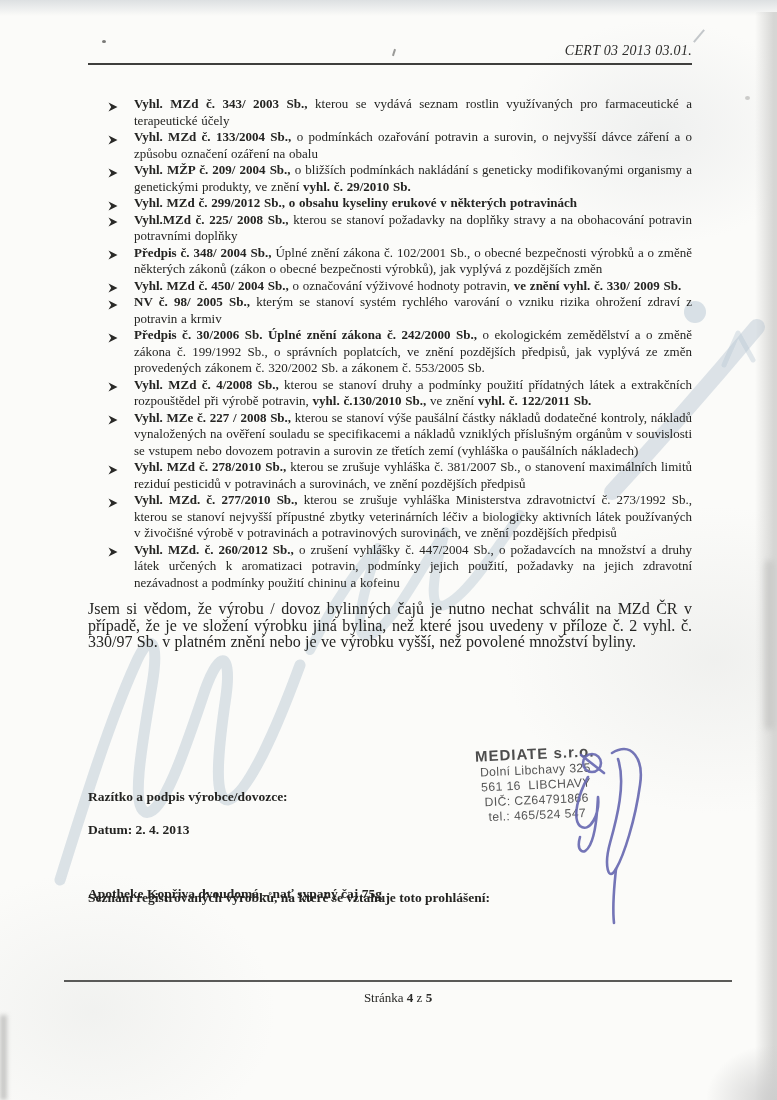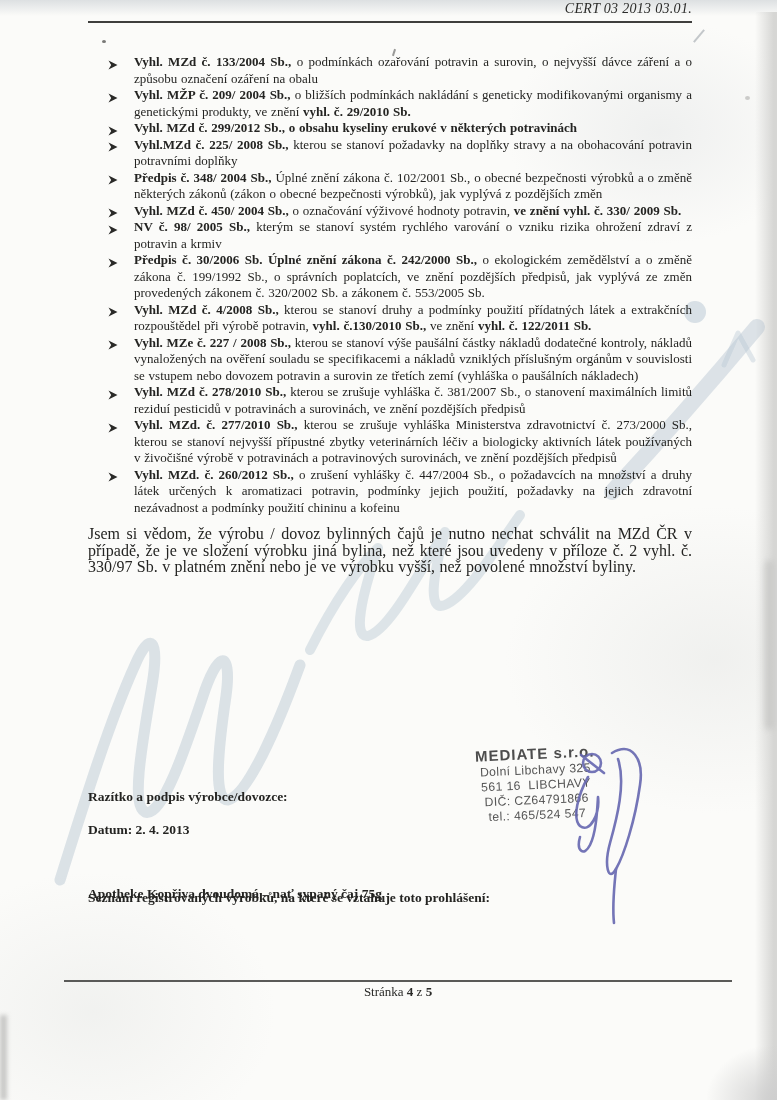--- a/index.html
+++ b/index.html
@@ -27,21 +27,21 @@
   .art-corner-br{right:0;bottom:0;width:70px;height:55px;background:radial-gradient(ellipse at bottom right,#cecece,transparent 72%);}
   .speck1{left:102px;top:40px;width:4px;height:3px;background:#787876;border-radius:50%;}
   .speck2{left:393px;top:49px;width:2px;height:7px;background:#9a9a98;transform:rotate(18deg);}
   .speck3{left:698px;top:28px;width:2px;height:16px;background:#c3c7ca;transform:rotate(40deg);}
   .speck4{left:745px;top:96px;width:5px;height:4px;background:#cbcbc9;border-radius:50%;}
   
   .watermark{position:absolute;inset:0;filter:blur(.7px);pointer-events:none;}
   
   .content{position:absolute;left:88px;top:0;width:604px;}
   .doc-header{
-    text-align:right;font-style:italic;font-size:14px;
+    padding-top:42px;text-align:right;font-style:italic;font-size:14px;
     letter-spacing:.3px;color:#2c2c2a;line-height:18px;
   }
   .header-rule{margin-top:3px;border-bottom:2px solid #3f3f3d;}
   .reg-list{list-style:none;margin:31px 0 0 0;padding:0;font-size:13px;line-height:16.5px;word-spacing:.5px;}
   .reg-list li{position:relative;padding-left:46px;text-align:justify;}
   .bullet{position:absolute;left:20px;top:3.5px;width:10px;height:10px;}
   .declaration{margin:10px 0 0 0;font-size:16px;line-height:16.5px;text-align:justify;word-spacing:.4px;}
   
   .label{position:absolute;left:88px;font-size:13.5px;font-weight:bold;color:#242422;}
   .stamp-label{top:789px;}
@@ -52,21 +52,21 @@
     position:absolute;left:447px;top:745px;width:178px;text-align:center;
     transform:rotate(-2.5deg);
     font-family:"Liberation Sans", sans-serif;color:var(--stamp-text,#4d4d4d);
   }
   .stamp-company{font-size:15px;font-weight:bold;letter-spacing:1px;line-height:18px;}
   .stamp-line{font-size:12.2px;line-height:15px;color:#565656;white-space:pre-wrap;letter-spacing:.4px;}
   .signature{position:absolute;left:540px;top:733px;pointer-events:none;}
   
   .footer{position:absolute;left:64px;top:980px;width:668px;}
   .footer-rule{border-top:2px solid #5a5a58;}
-  .page-number{margin-top:2px;text-align:center;font-size:13px;color:#2a2a28;}
+  .page-number{margin-top:8px;text-align:center;font-size:13px;color:#2a2a28;}
 </style>
 </head>
 <body>
 
 <div class="scan">
 
   <div class="art art-top"></div>
   <div class="art art-right"></div>
   <div class="art art-right-streak"></div>
   <div class="art art-left-bottom"></div>
@@ -90,20 +90,28 @@
     <div class="doc-header">CERT 03 2013 03.01.</div>
     <div class="header-rule"></div>
 
     <ul class="reg-list">
         <li>
     <span class="bullet">
       <svg width="10" height="10" viewBox="0 0 10 10">
         <path d="M0.5,0.5 L9.5,5 L0.5,9.5 L3.2,5 Z" fill="#2a2a28"></path>
       </svg>
     </span>
+    <span class="li-text"><b>Vyhl. MZd č. 343/ 2003 Sb.,</b><span> kterou se vydává seznam rostlin využívaných pro farmaceutické a terapeutické účely</span></span>
+  </li>
+        <li>
+    <span class="bullet">
+      <svg width="10" height="10" viewBox="0 0 10 10">
+        <path d="M0.5,0.5 L9.5,5 L0.5,9.5 L3.2,5 Z" fill="#2a2a28"></path>
+      </svg>
+    </span>
     <span class="li-text"><b>Vyhl. MZd č. 133/2004 Sb.,</b><span> o podmínkách ozařování potravin a surovin, o nejvyšší dávce záření a o způsobu označení ozáření na obalu</span></span>
   </li>
         <li>
     <span class="bullet">
       <svg width="10" height="10" viewBox="0 0 10 10">
         <path d="M0.5,0.5 L9.5,5 L0.5,9.5 L3.2,5 Z" fill="#2a2a28"></path>
       </svg>
     </span>
     <span class="li-text"><b>Vyhl. MŽP č. 209/ 2004 Sb.,</b><span> o bližších podmínkách nakládání s geneticky modifikovanými organismy a genetickými produkty, ve znění </span><b>vyhl. č. 29/2010 Sb.</b></span>
   </li>
@@ -178,21 +186,21 @@
       </svg>
     </span>
     <span class="li-text"><b>Vyhl. MZd č. 278/2010 Sb.,</b><span> kterou se zrušuje vyhláška č. 381/2007 Sb., o stanovení maximálních limitů reziduí pesticidů v potravinách a surovinách, ve znění pozdějších předpisů</span></span>
   </li>
         <li>
     <span class="bullet">
       <svg width="10" height="10" viewBox="0 0 10 10">
         <path d="M0.5,0.5 L9.5,5 L0.5,9.5 L3.2,5 Z" fill="#2a2a28"></path>
       </svg>
     </span>
-    <span class="li-text"><b>Vyhl. MZd. č. 277/2010 Sb.,</b><span> kterou se zrušuje vyhláška Ministerstva zdravotnictví č. 273/2000 Sb., kterou se stanoví nejvyšší přípustné zbytky veterinárních léčiv a biologicky aktivních látek používaných v živočišné výrobě v potravinách a potravinových surovinách, ve znění pozdějších předpisů</span></span>
+    <span class="li-text"><b>Vyhl. MZd. č. 277/2010 Sb.,</b><span> kterou se zrušuje vyhláška Ministerstva zdravotnictví č. 273/1992 Sb., kterou se stanoví nejvyšší přípustné zbytky veterinárních léčiv a biologicky aktivních látek používaných v živočišné výrobě v potravinách a potravinových surovinách, ve znění pozdějších předpisů</span></span>
   </li>
         <li>
     <span class="bullet">
       <svg width="10" height="10" viewBox="0 0 10 10">
         <path d="M0.5,0.5 L9.5,5 L0.5,9.5 L3.2,5 Z" fill="#2a2a28"></path>
       </svg>
     </span>
     <span class="li-text"><b>Vyhl. MZd. č. 260/2012 Sb.,</b><span> o zrušení vyhlášky č. 447/2004 Sb., o požadavcích na množství a druhy látek určených k aromatizaci potravin, podmínky jejich použití, požadavky na jejich zdravotní nezávadnost a podmínky použití chininu a kofeinu</span></span>
   </li>
       </ul>

